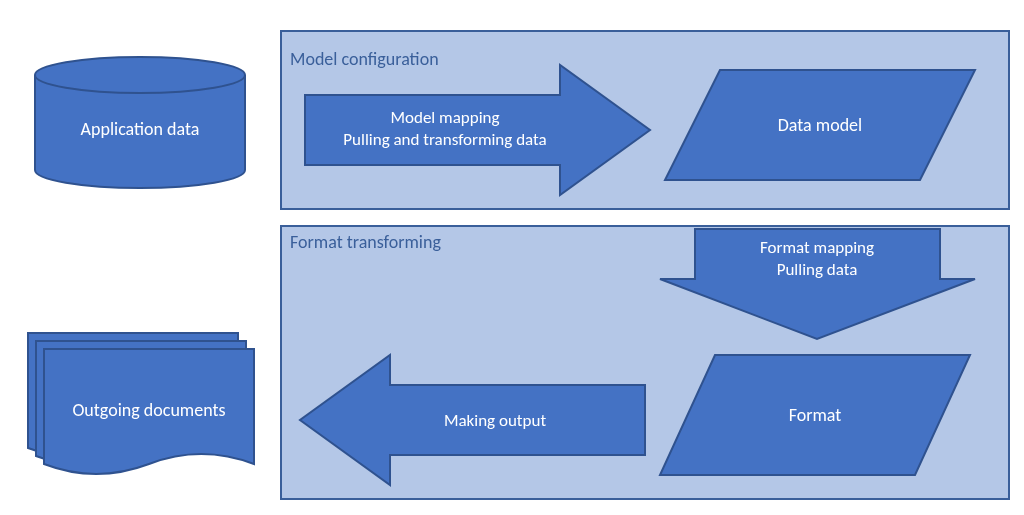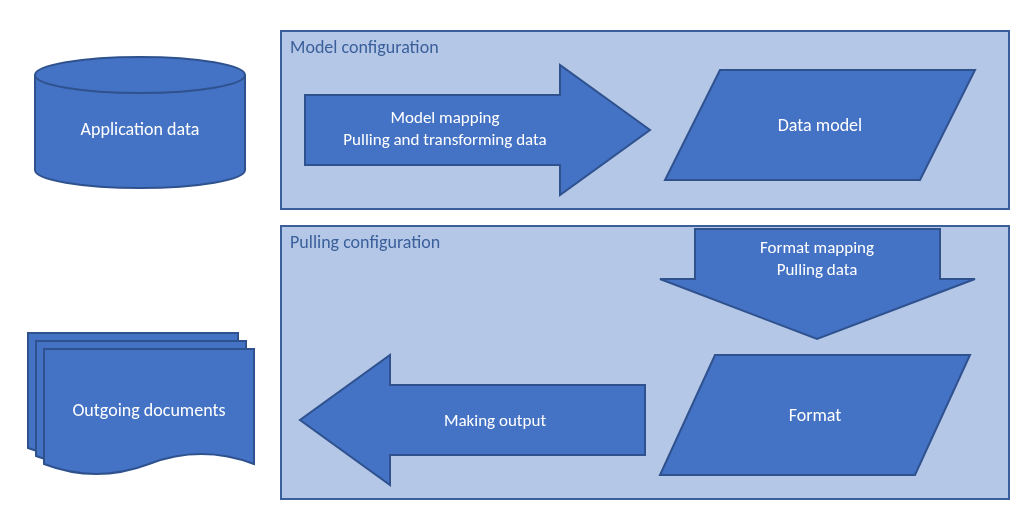--- a/index.html
+++ b/index.html
@@ -30,25 +30,25 @@
   .panel {
     position: absolute;
     background: #b4c7e7;
     border: 2px solid #3a5f9a;
   }
 </style>
 </head>
 <body>
 
 <div class="panel" style="left:280px; top:30px; width:730px; height:180px;">
-  <div class="panel-label" style="position:absolute; left:8px; top:4px;">Model configuration</div>
+  <div class="panel-label" style="position:absolute; left:8px; top:16px;">Model configuration</div>
 </div>
 
 <div class="panel" style="left:280px; top:225px; width:730px; height:275px;">
-  <div class="panel-label" style="position:absolute; left:8px; top:4px;">Pulling configuration</div>
+  <div class="panel-label" style="position:absolute; left:8px; top:4px;">Format transforming</div>
 </div>
 
 <svg style="position:absolute; left:30px; top:55px;" width="220" height="135">
   <ellipse cx="110" cy="115" rx="105" ry="18" fill="#4472c4" stroke="#2f528f" stroke-width="2"></ellipse>
   <rect x="5" y="20" width="210" height="95" fill="#4472c4" stroke="none"></rect>
   <line x1="5" y1="20" x2="5" y2="115" stroke="#2f528f" stroke-width="2"></line>
   <line x1="215" y1="20" x2="215" y2="115" stroke="#2f528f" stroke-width="2"></line>
   <ellipse cx="110" cy="20" rx="105" ry="18" fill="#4472c4" stroke="#2f528f" stroke-width="2"></ellipse>
   <text class="shape-text" x="110" y="80" text-anchor="middle">Application data</text>
 </svg>

